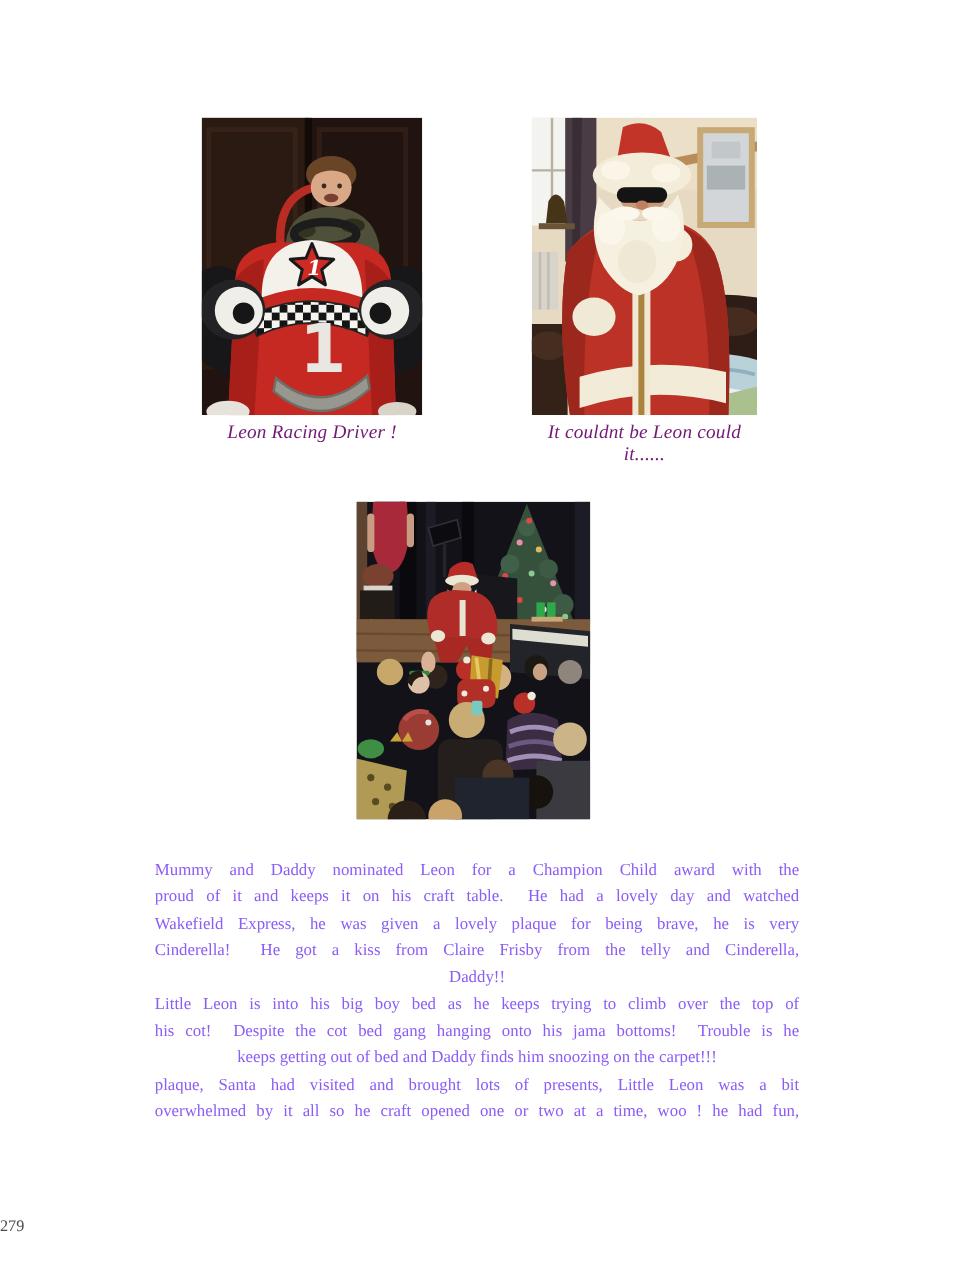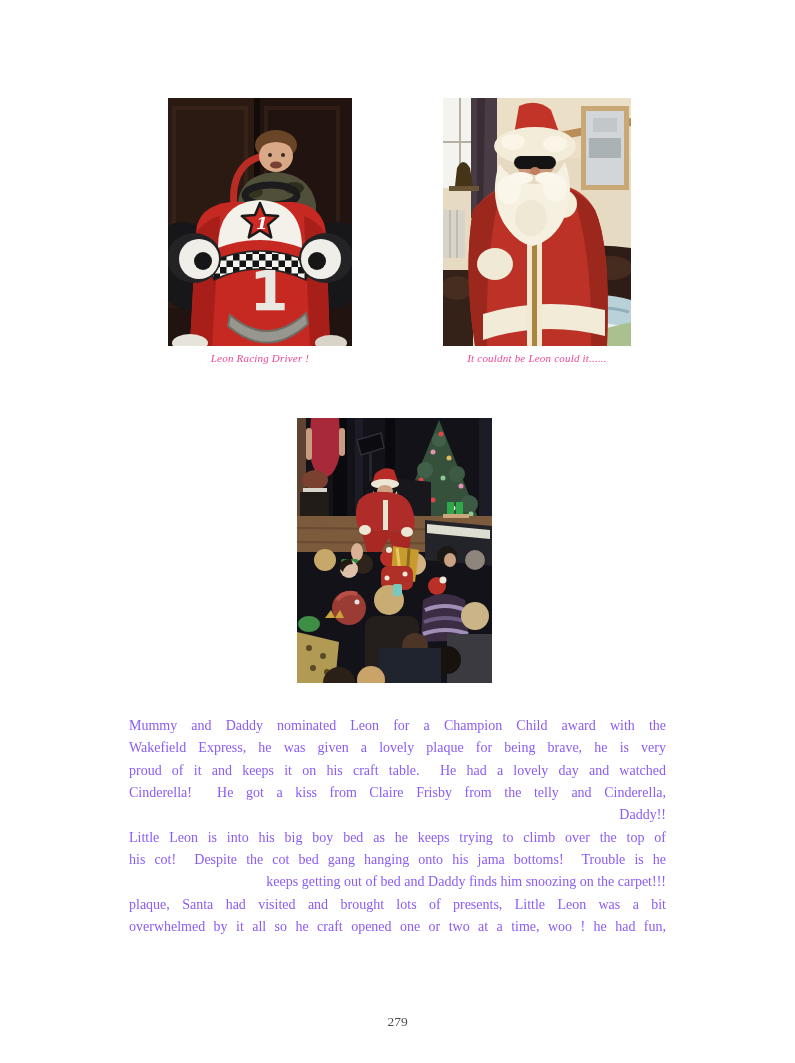--- a/index.html
+++ b/index.html
@@ -1,30 +1,30 @@
 <!DOCTYPE html>
 <html><head>
 <meta charset="utf-8">
 <style>
   html,body{margin:0;padding:0;background:#ffffff;}
   #page{position:relative;width:795px;height:1063px;background:#ffffff;overflow:hidden;
         font-family:"Liberation Serif",serif;color:#1c1c1c;}
   .photo{position:absolute;overflow:hidden;}
   .photo svg{display:block;width:100%;height:100%;}
   .caption{position:absolute;top:352px;height:18px;text-align:center;
-           font-style:italic;font-size:11px;color:#ec4899;letter-spacing:.2px;}
+           font-style:italic;font-size:16px;color:#701a75;letter-spacing:.2px;}
   #cap-left{left:168px;width:184px;}
   #cap-right{left:443px;width:188px;}
   #bodytext{position:absolute;left:129px;top:715px;width:537px;
             font-size:14px;line-height:22.35px;color:#8b5cf6;}
   .bl{width:537px;}
   .jl{text-align:justify;text-align-last:justify;}
-  .ll{text-align:right;}
+  .ll{text-align:center;}
   .ind{text-indent:4px;}
-  #pagenum{position:absolute;left:0;top:1014px;width:795px;text-align:center;
+  #pagenum{position:absolute;left:0;top:1014px;width:795px;
            font-size:13.5px;color:#4c4c4c;}
 </style>
 </head>
 <body>
 
 <div id="page">
 
   <div class="photo" style="left:168px;top:98px;width:184px;height:248px;">
     <svg viewBox="0 0 184 248" preserveAspectRatio="none">
       <defs>
@@ -227,22 +227,22 @@
       <path d="M28 200 l6 -8 4 8 5 -8 4 8 Z" fill="#caa43a"></path>
       <rect x="82" y="230" width="62" height="35" fill="#20242e"></rect>
       <rect x="96" y="166" width="9" height="12" rx="2" fill="#7ac8c0"></rect>
       <circle cx="42" cy="265" r="16" fill="#2a2018"></circle>
       <circle cx="74" cy="262" r="14" fill="#caa36a"></circle>
     </svg>
   </div>
 
   <div id="bodytext">
     <div class="bl jl">Mummy and Daddy nominated Leon for a Champion Child award with the</div>
+    <div class="bl jl">proud of it and keeps it on his craft table.&nbsp; He had a lovely day and watched</div>
     <div class="bl jl">Wakefield Express, he was given a lovely plaque for being brave, he is very</div>
-    <div class="bl jl">proud of it and keeps it on his craft table.&nbsp; He had a lovely day and watched</div>
     <div class="bl jl">Cinderella!&nbsp; He got a kiss from Claire Frisby from the telly and Cinderella,</div>
     <div class="bl ll">Daddy!!</div>
     <div class="bl jl">Little Leon is into his big boy bed as he keeps trying to climb over the top of</div>
     <div class="bl jl">his cot!&nbsp; Despite the cot bed gang hanging onto his jama bottoms!&nbsp; Trouble is he</div>
     <div class="bl ll">keeps getting out of bed and Daddy finds him snoozing on the carpet!!!</div>
     <div class="bl jl">plaque, Santa had visited and brought lots of presents, Little Leon was a bit</div>
     <div class="bl jl">overwhelmed by it all so he craft opened one or two at a time, woo ! he had fun,</div>
   </div>
 
   <div id="pagenum">279</div>

